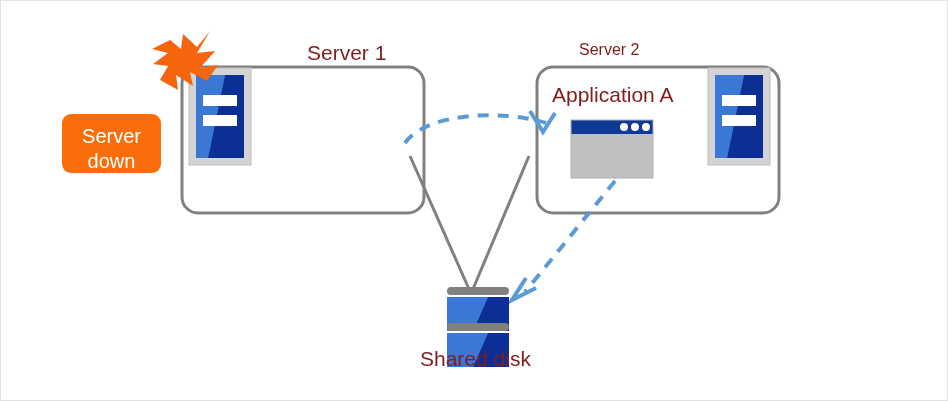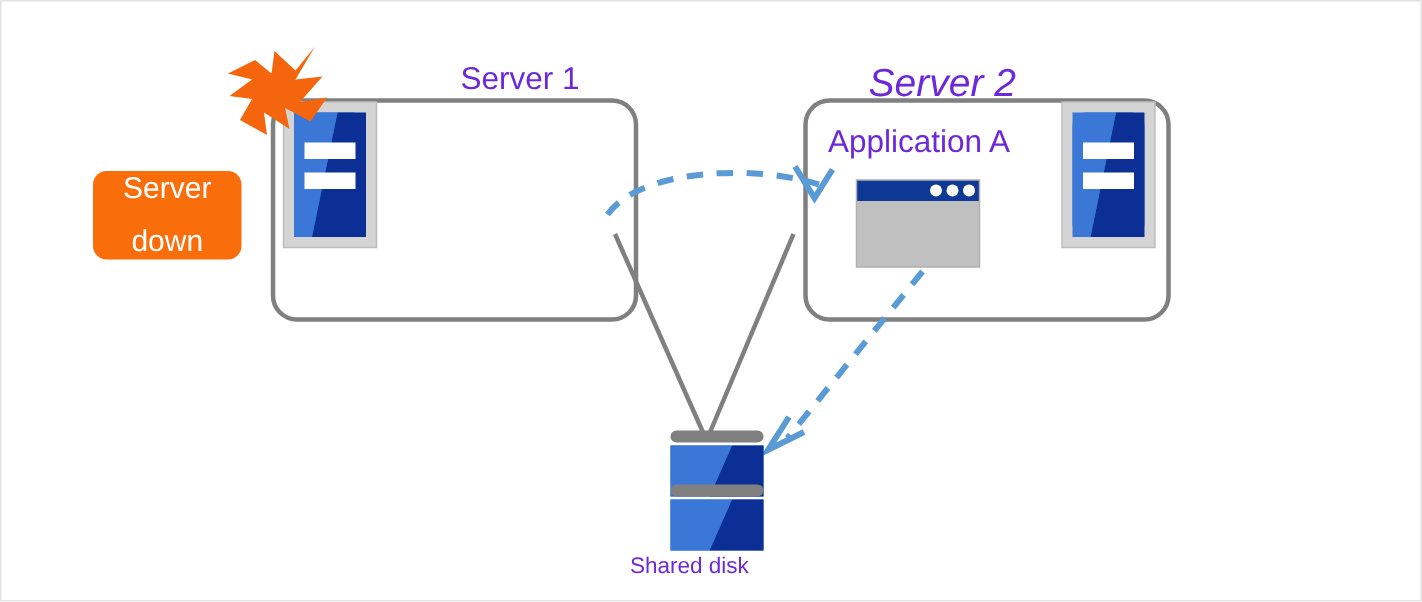--- a/index.html
+++ b/index.html
@@ -21,65 +21,64 @@
   }
   #svg-layer {
     position: absolute;
     left: 0;
     top: 0;
     width: 948px;
     height: 401px;
   }
   .lbl {
     position: absolute;
-    color: #6d28d9;
+    color: #7f1d1d;
     font-family: "Liberation Sans", sans-serif;
     white-space: nowrap;
     line-height: 1.15;
   }
   #server1-title {
     left: 306px;
     top: 40px;
     font-size: 21px;
   }
   #server2-title {
     left: 578px;
     top: 40px;
-    font-size: 26px;
-    font-style: italic;
+    font-size: 16px;
   }
   #failover-label {
     left: 443px;
     top: 80px;
     font-size: 21px;
   }
   #application-label {
     left: 551px;
     top: 82px;
     font-size: 21px;
   }
   #shareddisk-label {
     left: 419px;
-    top: 368px;
-    font-size: 15px;
+    top: 346px;
+    font-size: 21px;
   }
   #serverdown-badge {
     position: absolute;
     left: 61px;
     top: 113px;
     width: 99px;
     height: 59px;
     background: #f96e0a;
     border-radius: 9px;
     color: #ffffff;
     font-size: 20px;
     display: flex;
     flex-direction: column;
     align-items: center;
-    justify-content: space-between;
+    justify-content: flex-end;
     line-height: 1.22;
     text-align: center;
   }
 </style>
 </head>
 <body>
 
 <div id="canvas">
 
   <svg id="svg-layer" viewBox="0 0 948 401" xmlns="http://www.w3.org/2000/svg">

